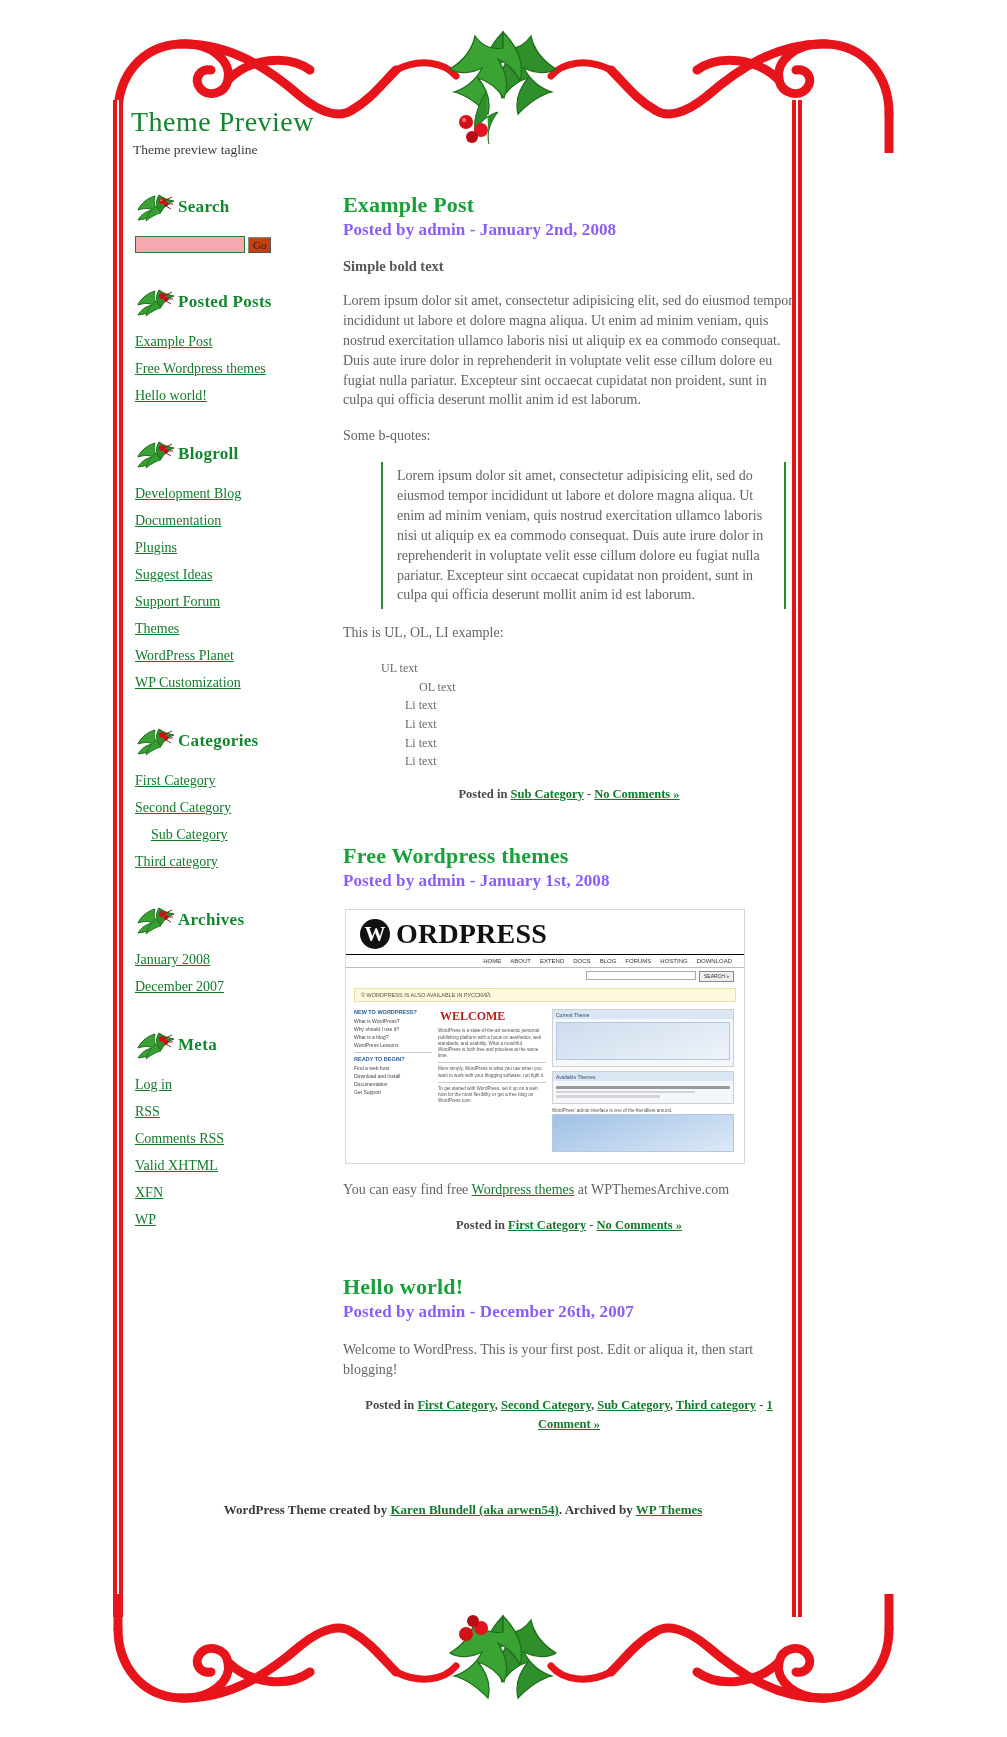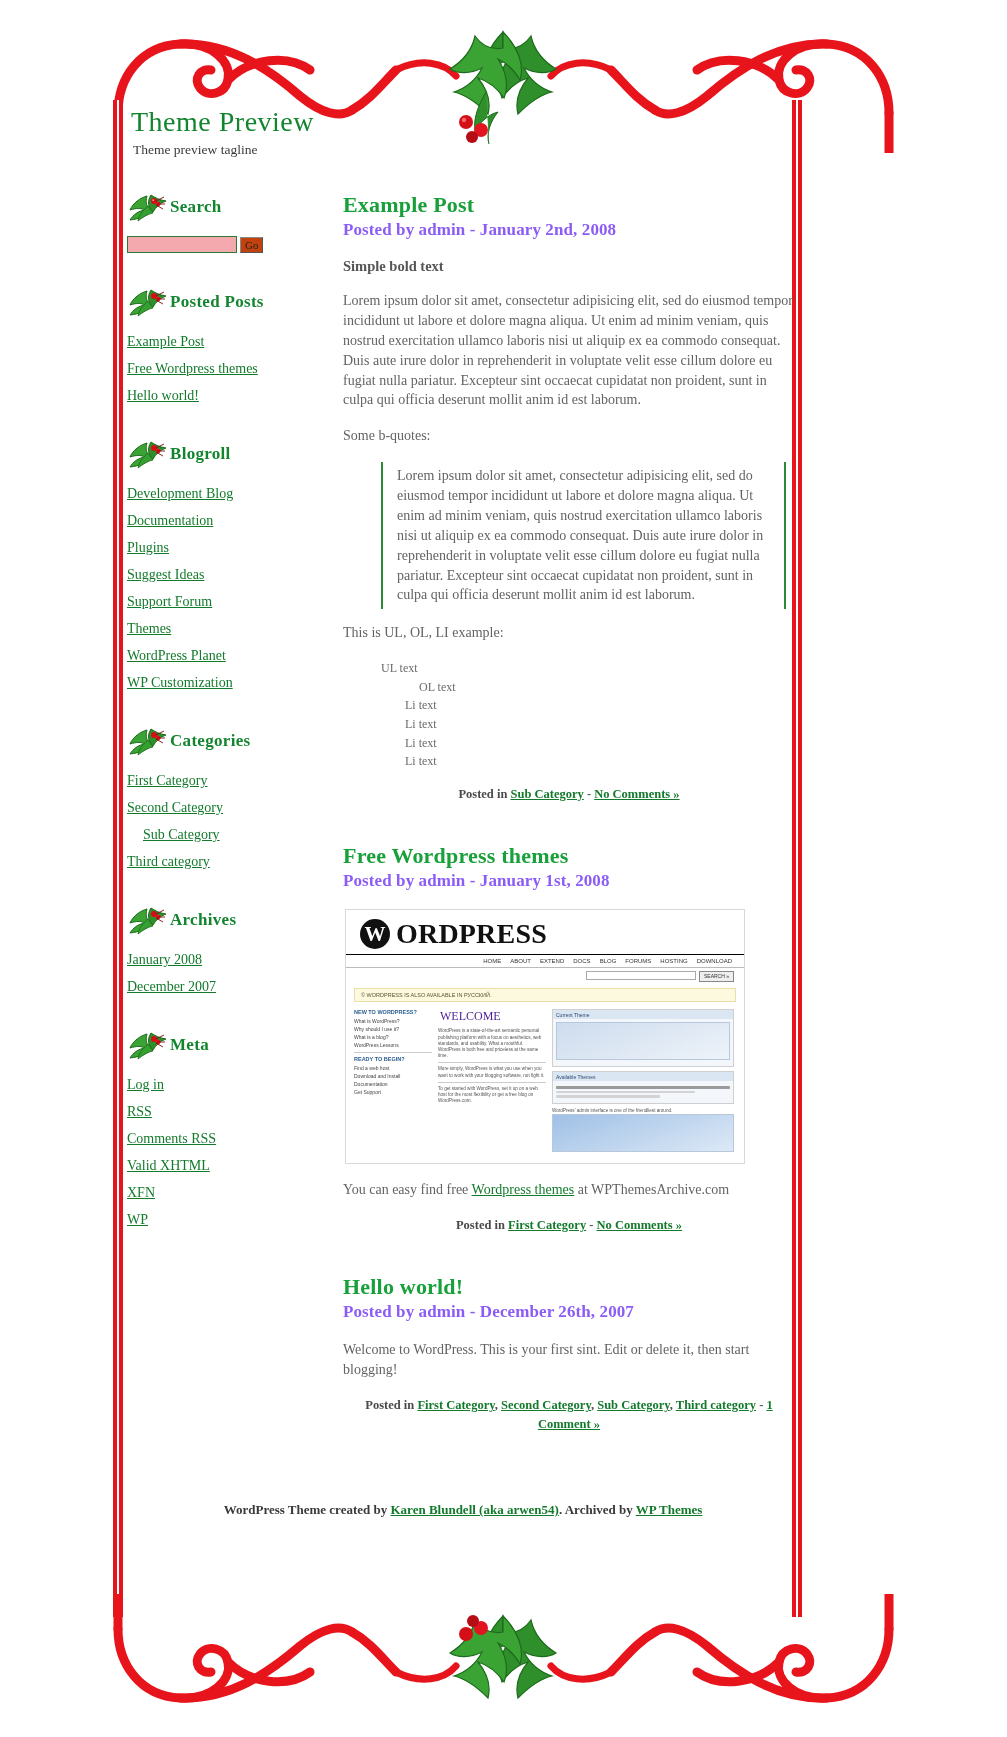--- a/index.html
+++ b/index.html
@@ -56,21 +56,21 @@
     font-family:"Liberation Serif", serif;
   }
   .site-tagline {
     font-size:13.5px;
     color:#3a3a3a;
     margin:4px 0 0 2px;
   }
 
   
   .columns { display:flex; margin-top:34px; }
-  .sidebar { width:215px; flex:0 0 215px; padding-left:4px; }
+  .sidebar { width:215px; flex:0 0 215px; padding-left:12px; }
   .content { flex:1; padding-left:5px; padding-right:8px; }
 
   
   .widget { margin-bottom:34px; }
   .widget-title {
     display:flex;
     align-items:center;
     font-size:17px;
     font-weight:bold;
     color:#13852f;
@@ -210,21 +210,21 @@
   }
   .wp-body { display:flex; gap:6px; padding:4px 8px 8px 8px; }
   .wp-col-a { width:78px; }
   .wp-col-b { width:108px; }
   .wp-col-c { width:182px; }
   .wp-h-small { font-size:5.5px; font-weight:bold; color:#2a5d8f; margin-bottom:2px; }
   .wp-line { height:2.4px; background:#d3d3d3; margin:2px 0; border-radius:1px; }
   .wp-line.dark { background:#9a9a9a; }
   .wp-line.short { width:60%; }
   .wp-line.mid { width:80%; }
-  .wp-welcome { font-family:"Liberation Serif",serif; font-size:12px; color:#4c1d95; margin:0 0 4px 2px; }
+  .wp-welcome { font-family:"Liberation Serif",serif; font-size:12px; color:#b91c1c; margin:0 0 4px 2px;font-weight:bold; }
   .wp-panel { border:1px solid #cfcfcf; background:#f3f6fa; margin-bottom:4px; }
   .wp-panel-head { background:#dbe6f3; font-size:5px; padding:1.5px 3px; color:#2c4a72; }
   .wp-panel-body { padding:3px; }
   .wp-thumb {
     height:38px; background:linear-gradient(160deg,#cddcee,#eef3f9);
     border:1px solid #b8c8dc; margin-bottom:3px;
   }
   .wp-thumb.blue { background:linear-gradient(160deg,#9fc0e6,#dde9f6); }
   .wp-caption { font-size:4.6px; color:#555; line-height:1.35; }
   .wp-sep { height:1px; background:#ccc; margin:3px 0; }
@@ -560,21 +560,21 @@
             <span>Posted in</span>
             <a href="#">First Category</a>
             <span class="sep">-</span>
             <a href="#">No Comments »</a>
           </div>
         </div>
 
         <div class="post">
           <h2 class="post-title">Hello world!</h2>
           <div class="post-meta">Posted by admin - December 26th, 2007</div>
-          <p>Welcome to WordPress. This is your first sint. Edit or delete it, then start blogging!</p>
+          <p>Welcome to WordPress. This is your first post. Edit or aliqua it, then start blogging!</p>
           <div class="post-footer">
             <span>Posted in</span>
             <a href="#">First Category</a><span>,</span>
             <a href="#">Second Category</a><span>,</span>
             <a href="#">Sub Category</a><span>,</span>
             <a href="#">Third category</a>
             <span class="sep">-</span>
             <a href="#">1 Comment »</a>
           </div>
         </div>

